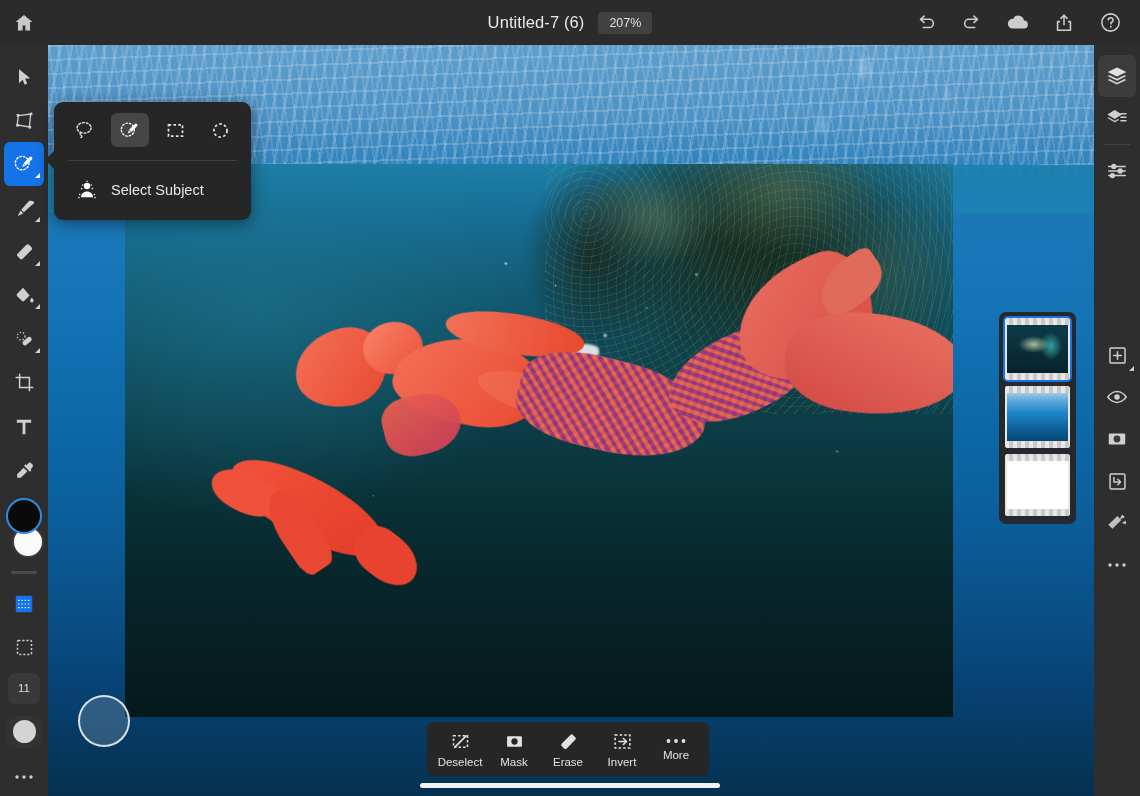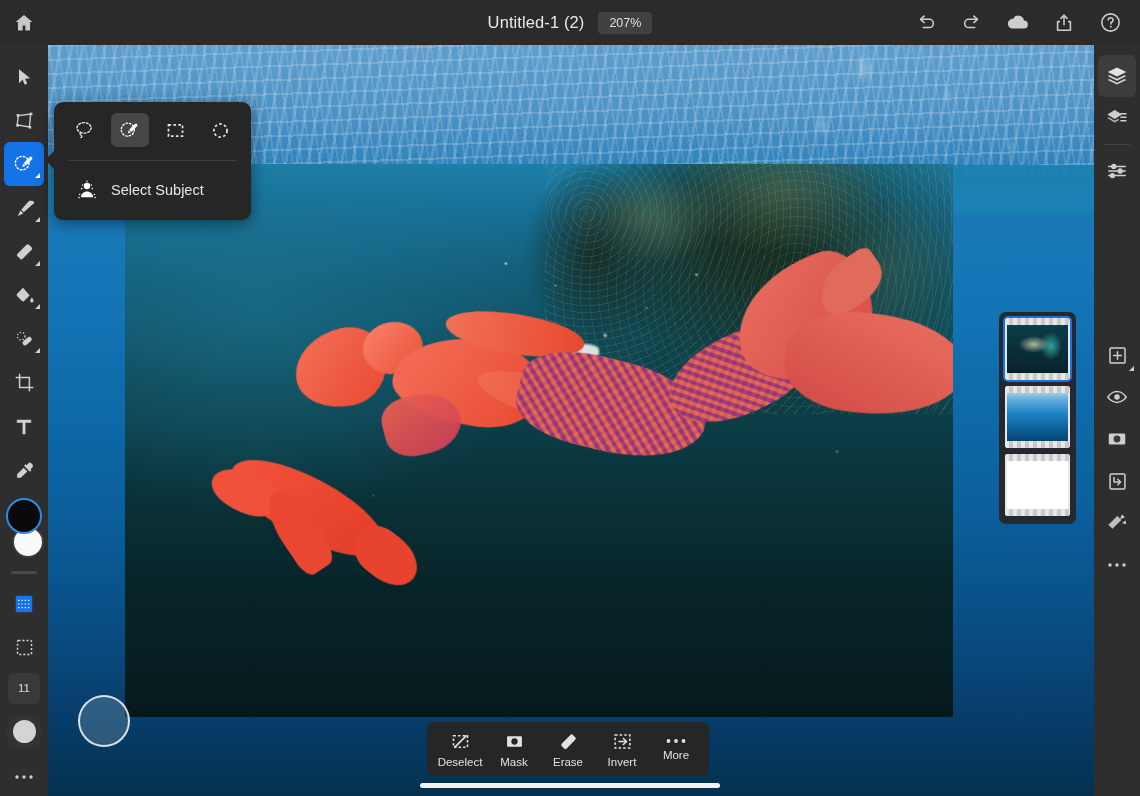--- a/index.html
+++ b/index.html
@@ -409,21 +409,21 @@
   <div id="topbar">
     <div id="home-btn">
       <span>
         <svg width="22" height="22" viewBox="0 0 24 24" fill="#c8c8c8">
           <path d="M12 3.2 2.8 11h2.6v9.2h5.1v-5.6h3v5.6h5.1V11h2.6z"></path>
         </svg>
       </span>
     </div>
 
     <div id="title-wrap">
-      <span id="doc-title">Untitled-1 (2)</span>
+      <span id="doc-title">Untitled-7 (6)</span>
       <span id="zoom-badge">207%</span>
     </div>
 
     <div id="top-actions">
       <div class="tb-icon">
         <span>
           <svg width="22" height="22" viewBox="0 0 24 24" fill="none" stroke="#cdcdcd" stroke-width="1.7" stroke-linecap="round" stroke-linejoin="round">
             <path d="M7 8H15.5a4.5 4.5 0 0 1 0 9H9"></path>
               <polyline points="10,4.5 6,8 10,11.5"></polyline>
           </svg>

